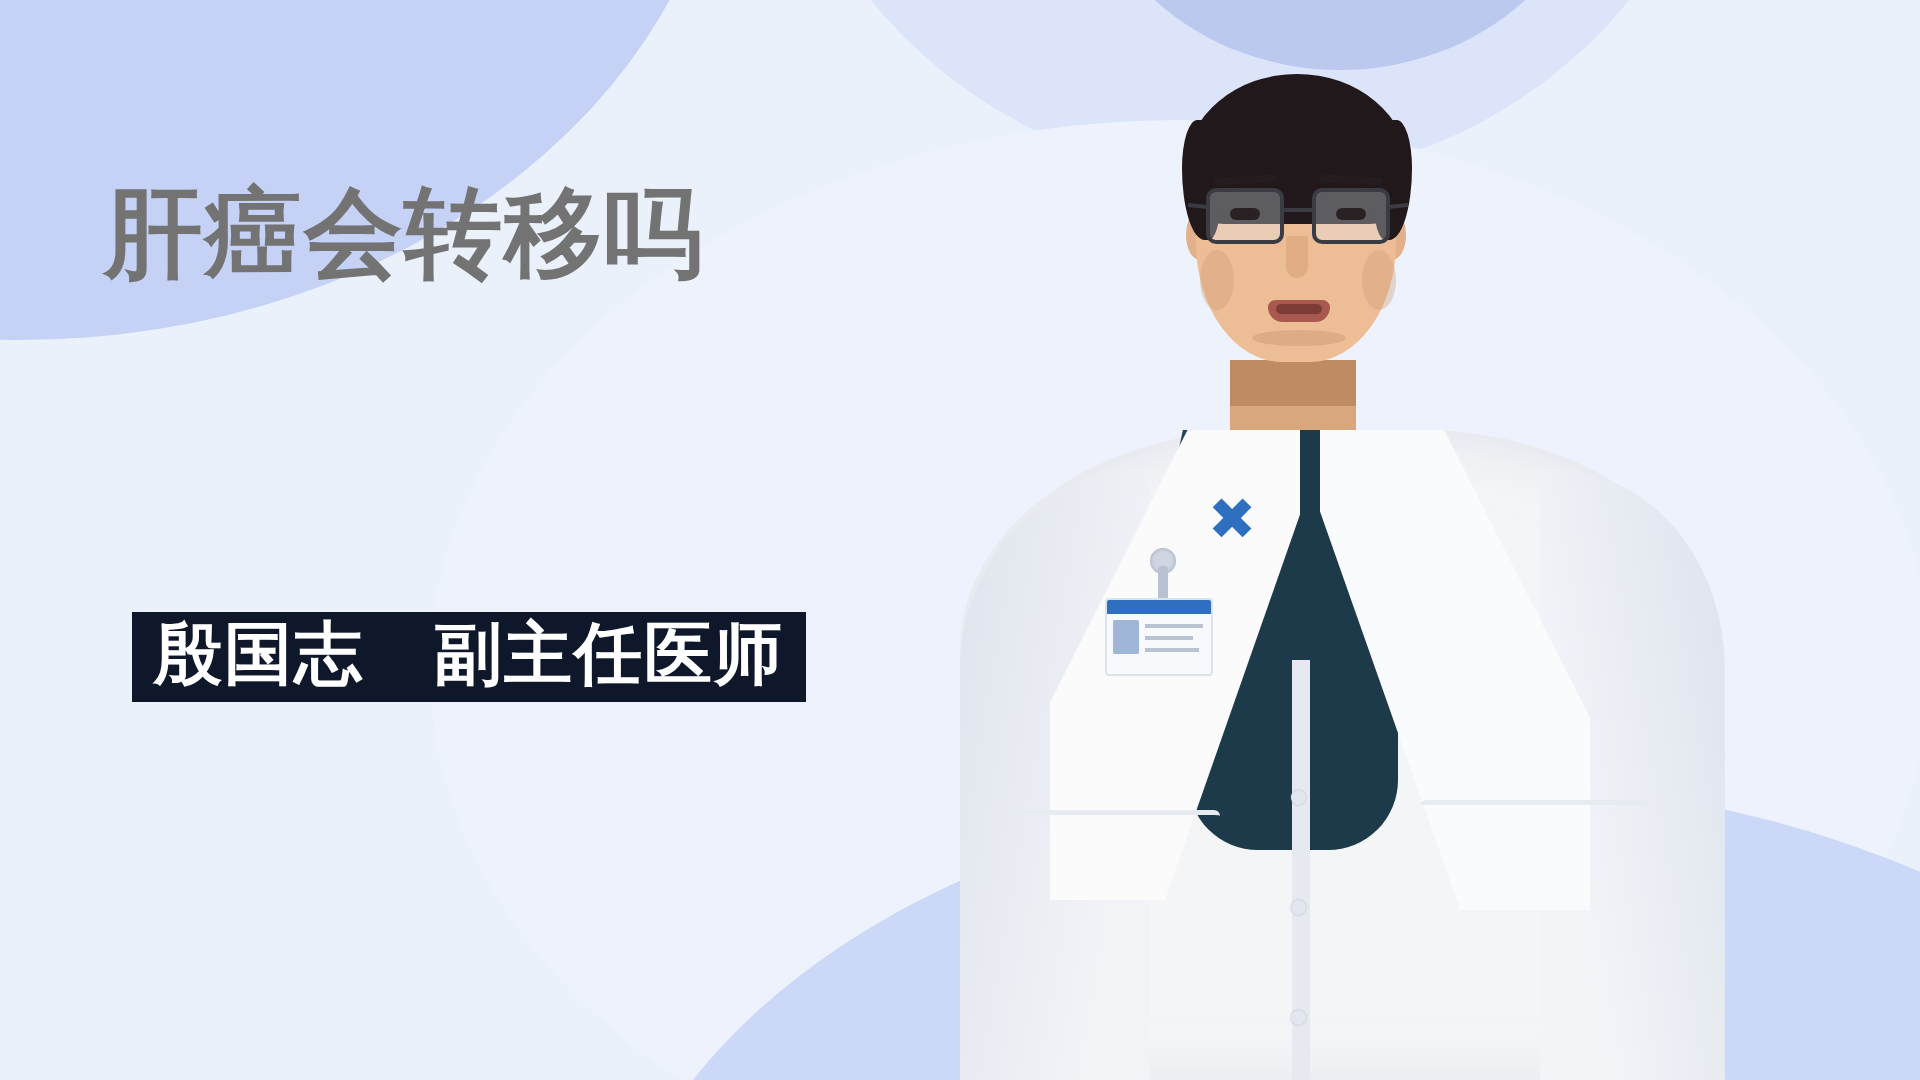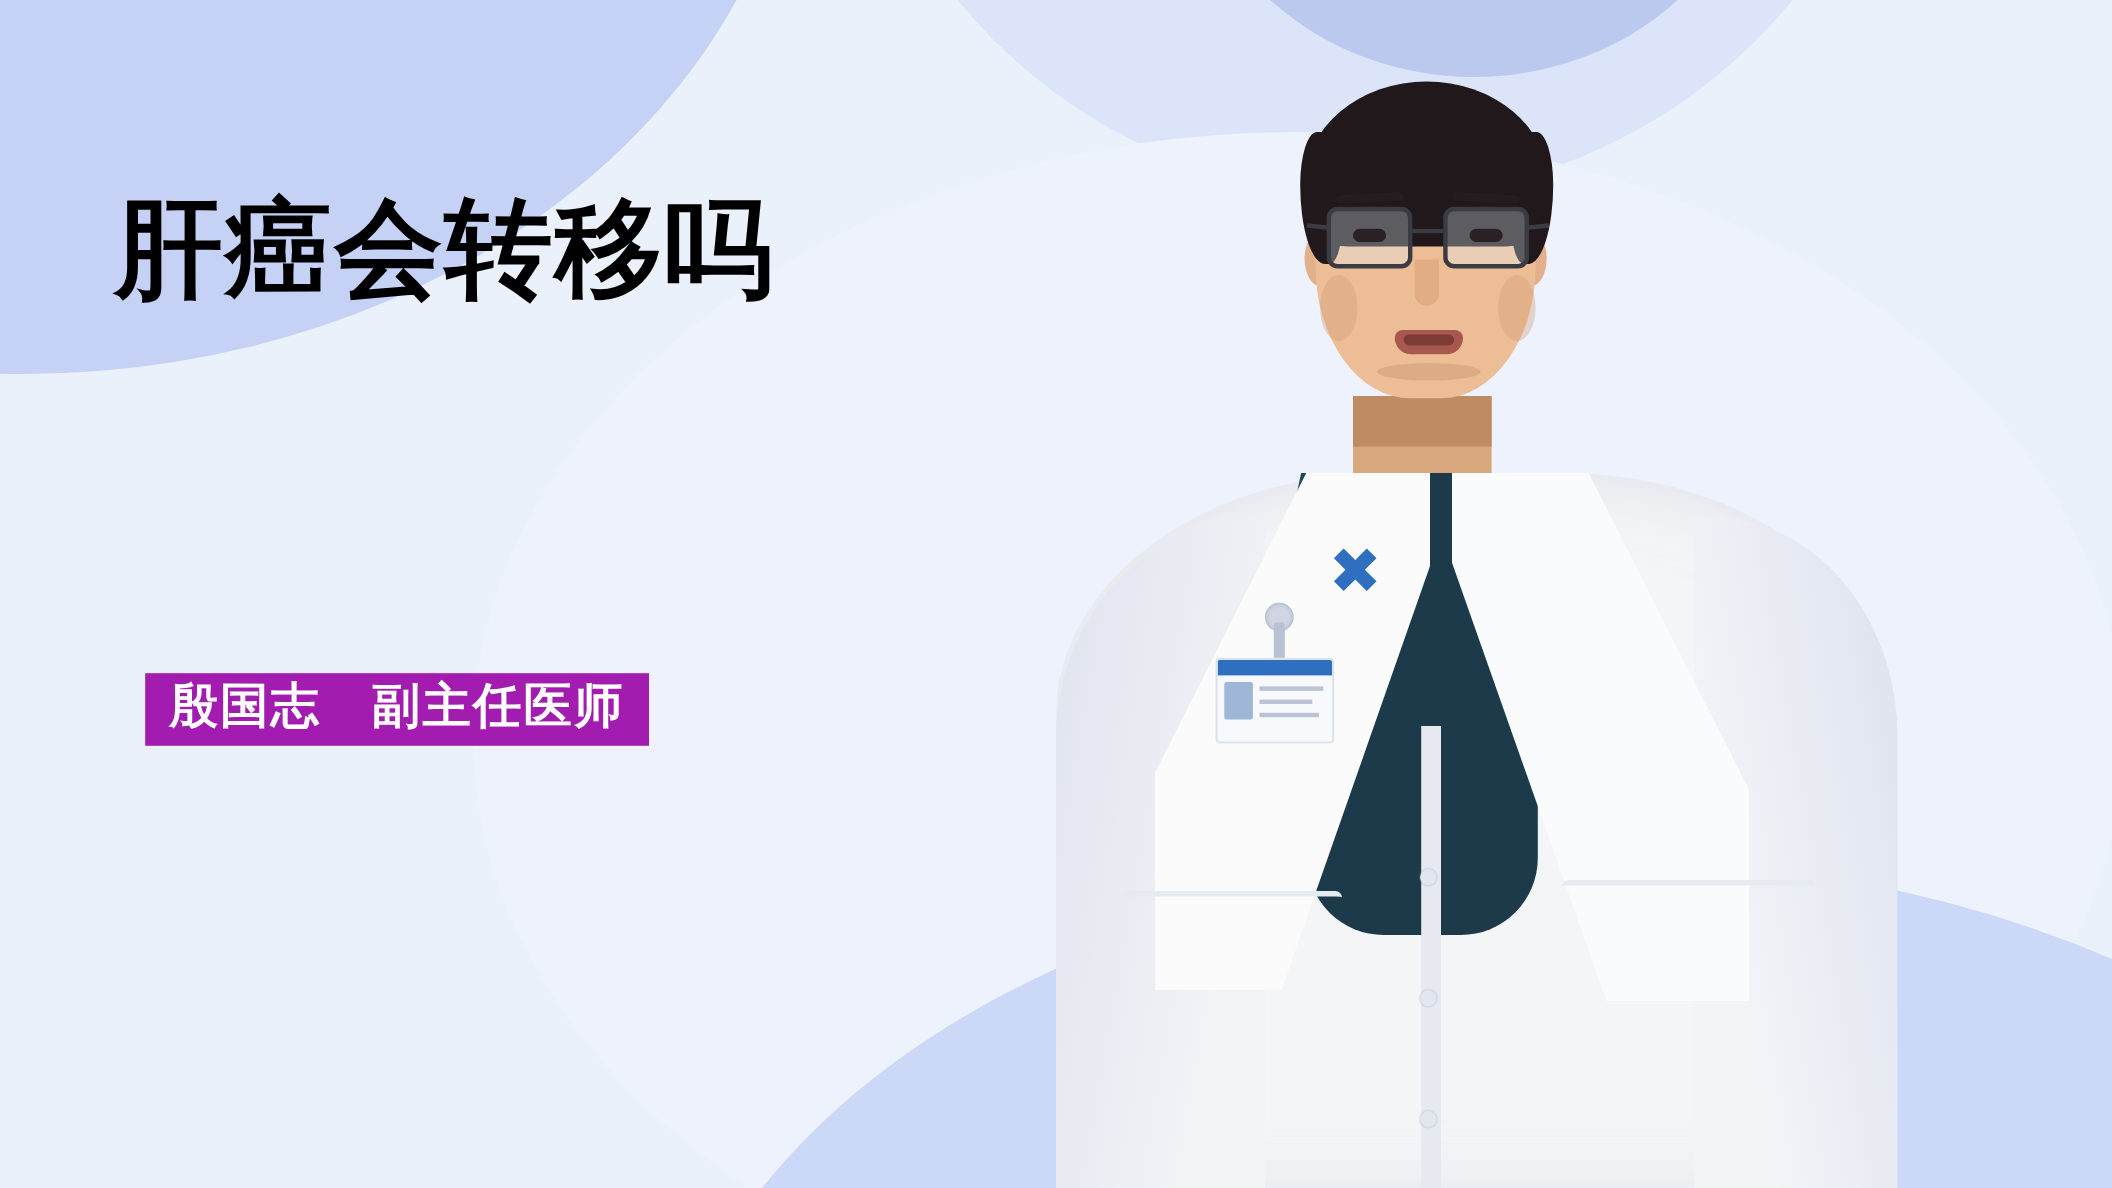--- a/index.html
+++ b/index.html
@@ -56,32 +56,32 @@
     left:0; top:0;
     width:1030px; height:1080px;
     z-index:20;
   }
   #page-title {
     position:absolute;
     left:104px; top:182px;
     font-size:98px;
     line-height:1.08;
     font-weight:bold;
-    color:#000000;
+    color:#737373;
     letter-spacing:2px;
     white-space:nowrap;
-    font-family:Liberation Mono, monospace;
+    font-family:Liberation Serif, serif;
   }
   #doctor-badge {
     position:absolute;
     left:132px; top:612px;
     padding:8px 22px 14px 22px;
-    background:#a21caf;
+    background:#0f172a;
     color:#ffffff;
-    font-size:44px;
+    font-size:68px;
     line-height:1.0;
     font-weight:bold;
     white-space:nowrap;
     letter-spacing:2px;
     font-family:"DejaVu Sans","Liberation Sans",sans-serif;
   }
   #affiliation {
     position:absolute;
     left:132px; top:752px;
     font-size:51px;

